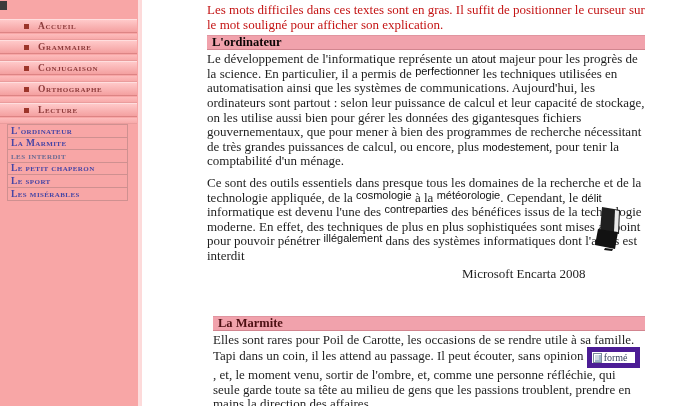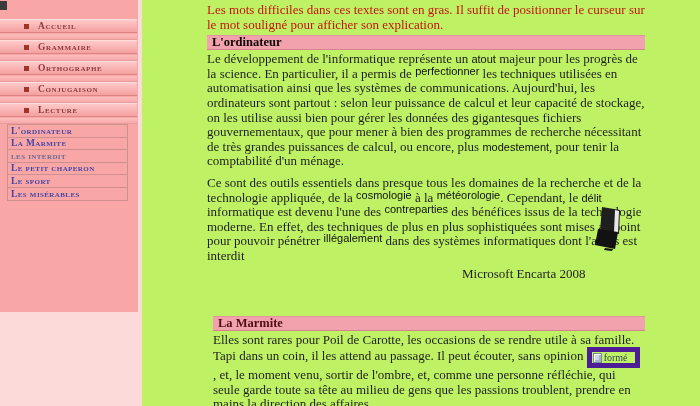--- a/index.html
+++ b/index.html
@@ -5,21 +5,21 @@
   * { margin:0; padding:0; box-sizing:border-box; }
   html,body { width:700px; height:406px; overflow:hidden; }
   body {
     font-family:"Liberation Serif", serif;
     background:#fddada;
     position:relative;
   }
 
   
   .sidebar {
-    position:absolute; left:0; top:0; width:140px; height:312px;
+    position:absolute; left:0; top:0; width:140px; height:406px;
     background:#f8a6a6;
     border-right:2px solid #fcdede;
   }
   .corner-artifact {
     position:absolute; left:0; top:1px; width:7px; height:9px;
     background:#3c3c3c;
   }
   .menu { position:absolute; top:19px; left:0; width:137px; }
   .menu-row {
     position:relative; height:14px; width:137px;
@@ -55,21 +55,21 @@
   .submenu-label {
     font-variant:small-caps; font-weight:bold; font-size:9.5px;
     color:#4646a6; letter-spacing:.4px; white-space:nowrap;
   }
   .submenu-item.visited .submenu-label { color:#6a6a92; }
   .menu-bottom { position:absolute; top:204px; left:0; width:137px; }
 
   
   .content {
     position:absolute; left:142px; top:0; width:558px; height:406px;
-    background:#bef264;
+    background:#ffffff;
   }
   .main { margin:0 55px 0 65px; }
   .intro {
     padding-top:3px;
     color:#c41414; font-size:13px; line-height:14.6px;
   }
   .banner {
     margin-top:3px; height:15px;
     background:#f1a2ac;
     border-top:1px solid #e095a0;
@@ -115,25 +115,25 @@
     <div class="menu-row">
       <span class="bullet"></span>
       <span class="menu-label">Accueil</span>
     </div>
     <div class="menu-row">
       <span class="bullet"></span>
       <span class="menu-label">Grammaire</span>
     </div>
     <div class="menu-row">
       <span class="bullet"></span>
-      <span class="menu-label">Orthographe</span>
+      <span class="menu-label">Conjugaison</span>
     </div>
     <div class="menu-row">
       <span class="bullet"></span>
-      <span class="menu-label">Conjugaison</span>
+      <span class="menu-label">Orthographe</span>
     </div>
     <div class="menu-row">
       <span class="bullet"></span>
       <span class="menu-label">Lecture</span>
     </div>
   </div>
 
   <div class="submenu">
     <div class="submenu-item">
       <span class="submenu-label">L'ordinateur</span>

